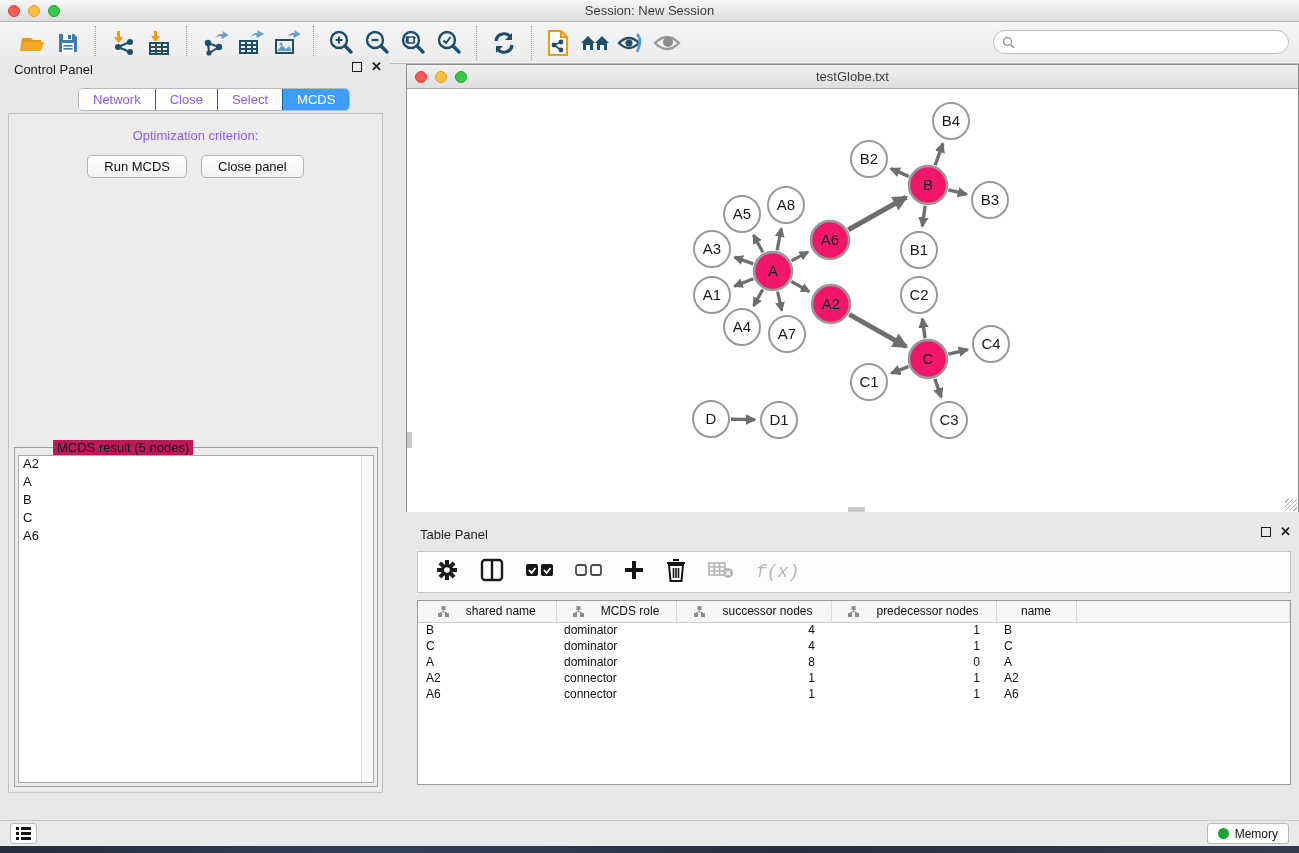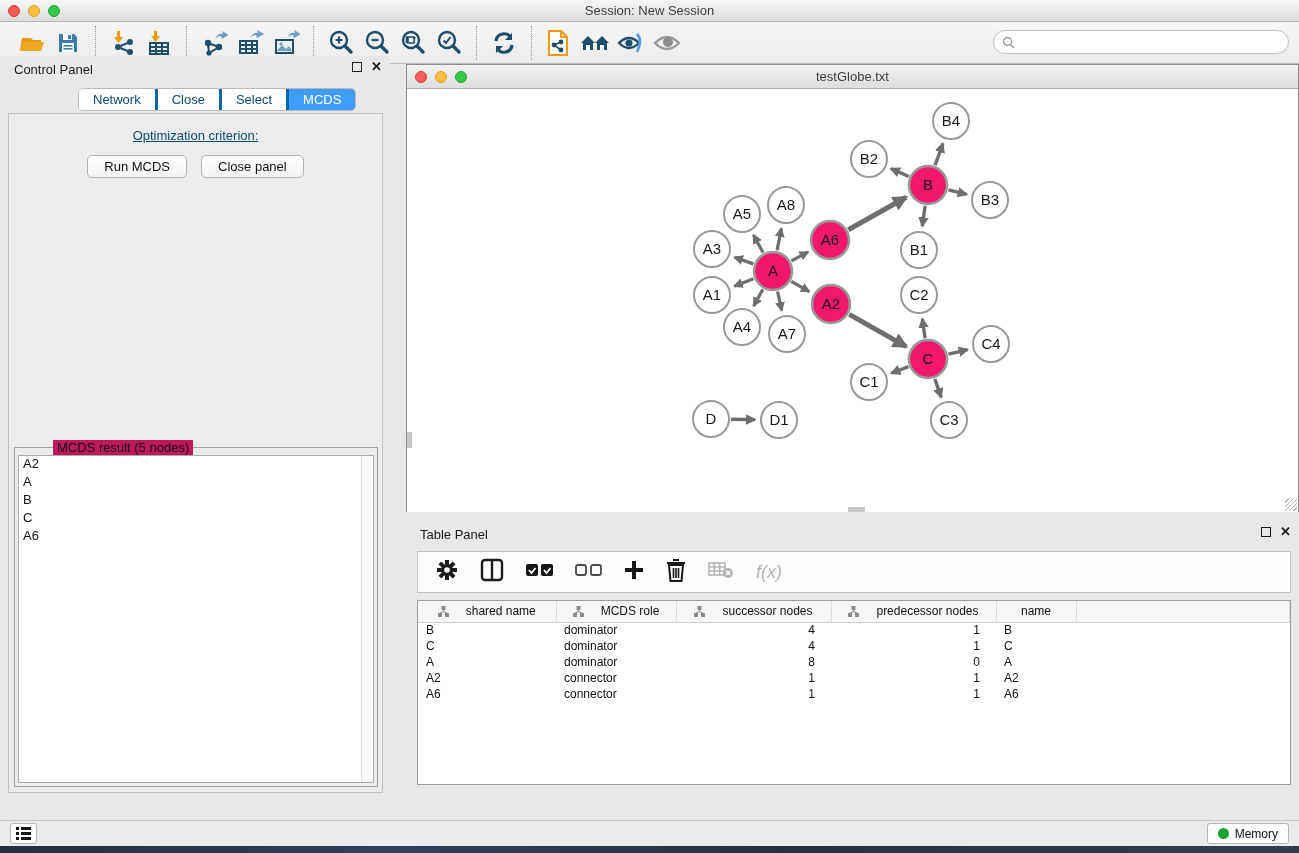--- a/index.html
+++ b/index.html
@@ -32,27 +32,27 @@
   
   .cpanel { position:absolute; left:0; top:56px; width:390px; height:756px; background:#e8e8e8; }
   .panel-head { position:relative; height:26px; }
   .panel-head .ptitle { position:absolute; left:14px; top:6px; font-size:13px; color:#1c1c1c; }
   .phbtns { position:absolute; right:8px; top:6px; display:flex; gap:9px; align-items:center; }
   .float-ic { width:10px; height:10px; border:1.5px solid #1a1a1a; display:inline-block; }
   .close-ic { font-size:13px; font-weight:bold; color:#1a1a1a; line-height:10px; }
 
   .ctabs { position:absolute; left:78px; top:32px; display:flex; border:1px solid #b9b9b9;
     border-radius:5px; overflow:hidden; background:#fff; }
-  .ctab { padding:3px 14px; font-size:13px; color:#0c4a6e; background:#fff; border-right:3px solid #0369a1; }
+  .ctab { padding:3px 14px; font-size:13px; color:#8b5cf6; background:#fff; border-right:1px solid #0369a1; }
   .ctab:last-child { border-right:none; }
   .ctab.active { background:#3e9dfd; color:#fff; }
 
   .cbody { position:absolute; left:8px; top:57px; width:375px; height:680px;
     background:#ececec; border:1px solid #c2c2c2; }
-  .opt-label { text-align:center; margin-top:14px; font-size:13px; color:#0c4a6e;text-decoration:underline; }
+  .opt-label { text-align:center; margin-top:14px; font-size:13px; color:#8b5cf6; }
   .selectbox { position:relative; margin:8px auto 0 auto; width:314px; height:23px; background:#fff;
     border:1px solid #b3b3b3; border-radius:4px; display:flex; align-items:center; }
   .selectbox .selval { font-size:13px; color:#111; padding-left:8px; flex:1; white-space:nowrap; }
   .stepper { width:19px; height:21px; border-radius:0 3px 3px 0;
     background:linear-gradient(#6cb1f8,#2e86f5); display:flex; flex-direction:column;
     align-items:center; justify-content:center; gap:2px; }
   .stepper .up { width:0; height:0; border-left:4px solid transparent; border-right:4px solid transparent; border-bottom:5px solid #fff; }
   .stepper .dn { width:0; height:0; border-left:4px solid transparent; border-right:4px solid transparent; border-top:5px solid #fff; }
   .btnrow { display:flex; justify-content:center; gap:14px; margin-top:12px; }
   .pushbtn { font-size:13px; color:#111; background:linear-gradient(#ffffff,#f3f3f3);
@@ -76,21 +76,21 @@
   .netcanvas { position:relative; width:100%; height:423px; background:#fff; }
   .vthumb { position:absolute; left:0; top:343px; width:5px; height:16px; background:#c9c9c9; }
   .hthumb { position:absolute; left:441px; bottom:0; width:17px; height:5px; background:#c9c9c9; }
   .grip { position:absolute; right:1px; bottom:1px; width:12px; height:12px;
     background:repeating-linear-gradient(135deg,transparent,transparent 2px,#b5b5b5 2px,#b5b5b5 3px); }
 
   
   .tpanel { position:absolute; left:406px; top:517px; width:893px; height:303px; background:#e8e8e8; }
   .tp-toolbar { position:absolute; left:11px; top:34px; width:874px; height:42px; background:#fdfdfd;
     border:1px solid #c3c3c3; display:flex; align-items:center; gap:22px; padding-left:18px; }
-  .fx { font-family:Liberation Sans, sans-serif; font-style:italic; font-size:18px; color:#b5b5b5; }
+  .fx { font-family:Liberation Mono, monospace; font-style:italic; font-size:18px; color:#b5b5b5; }
   .dtable { position:absolute; left:11px; top:83px; width:874px; height:185px; background:#fff;
     border:1px solid #9d9d9d; overflow:hidden; }
   table.grid { border-collapse:collapse; width:100%; table-layout:fixed; }
   .grid th { background:#f6f6f6; border-bottom:1px solid #cfcfcf; border-right:1px solid #dcdcdc;
     font-size:12px; font-weight:normal; color:#111; height:21px; text-align:center; }
   .grid th .thwrap { display:flex; align-items:center; justify-content:center; gap:17px; }
   .grid td { font-size:12px; color:#111; height:16px; padding:0 8px; white-space:nowrap; }
   .grid td.num { text-align:right; padding-right:16px; }
   .bottom-tabs { position:absolute; left:0; right:0; top:272px; display:flex; justify-content:center; }
   .btabs { display:flex; border:1px solid #b9b9b9; border-radius:5px; overflow:hidden; background:#fff; }

